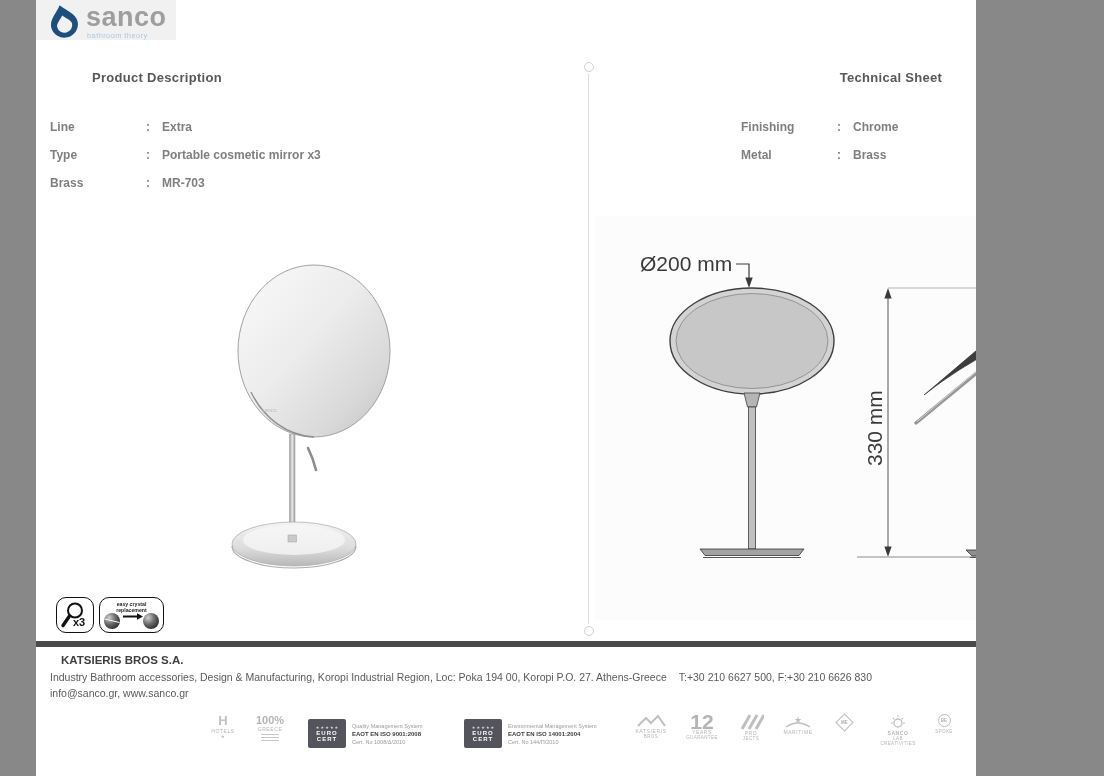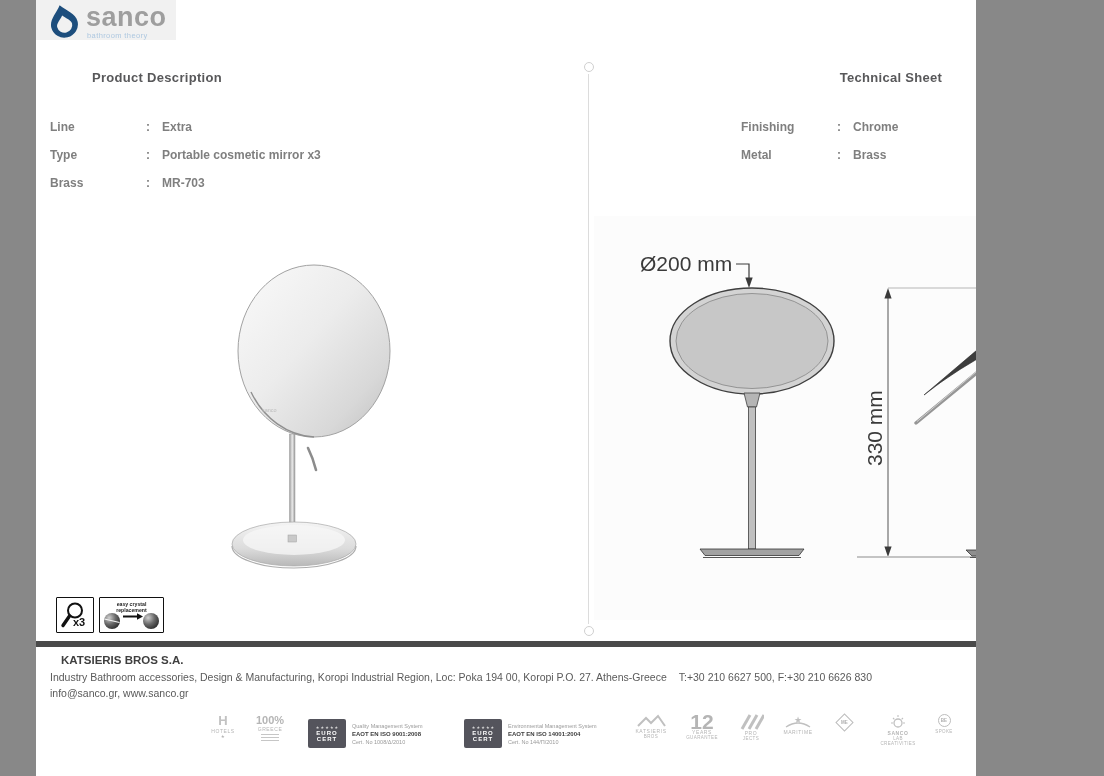--- a/index.html
+++ b/index.html
@@ -32,21 +32,21 @@
 
   
   .panel { position:absolute; left:558px; top:216px; width:524px; height:404px; background:#fcfcfc; }
   .dim-text { font-size:21px; fill:#3a3a3a; font-family:"Liberation Sans", sans-serif; }
 
   
   .photo { position:absolute; left:120px; top:252px; }
   .watermark { font-size:5.5px; fill:#bcbcbc; font-family:"Liberation Sans", sans-serif; }
 
   
-  .badge-box { position:absolute; top:597px; height:36px; background:#fff; border:1.6px solid #111; border-radius:1px; display:flex; align-items:center; justify-content:center; }
+  .badge-box { position:absolute; top:597px; height:36px; background:#fff; border:1.6px solid #111; border-radius:10px; display:flex; align-items:center; justify-content:center; }
   .badge-mag { left:20px; width:38px; }
   .badge-crystal { left:63px; width:65px; }
 
   
   .footer-bar { position:absolute; left:0; top:641px; width:1104px; height:6px; background:#4a4a4a; }
   .company { position:absolute; left:14px; top:654px; font-size:11.5px; font-weight:bold; color:#3f3f3f;padding-left:11px; }
   .address { position:absolute; left:14px; top:671px; font-size:10.5px; color:#5a5a5a; }
   .address .phones { margin-left:12px; }
   .contact { position:absolute; left:14px; top:687px; font-size:10.5px; color:#5a5a5a;text-align:center; }
 

